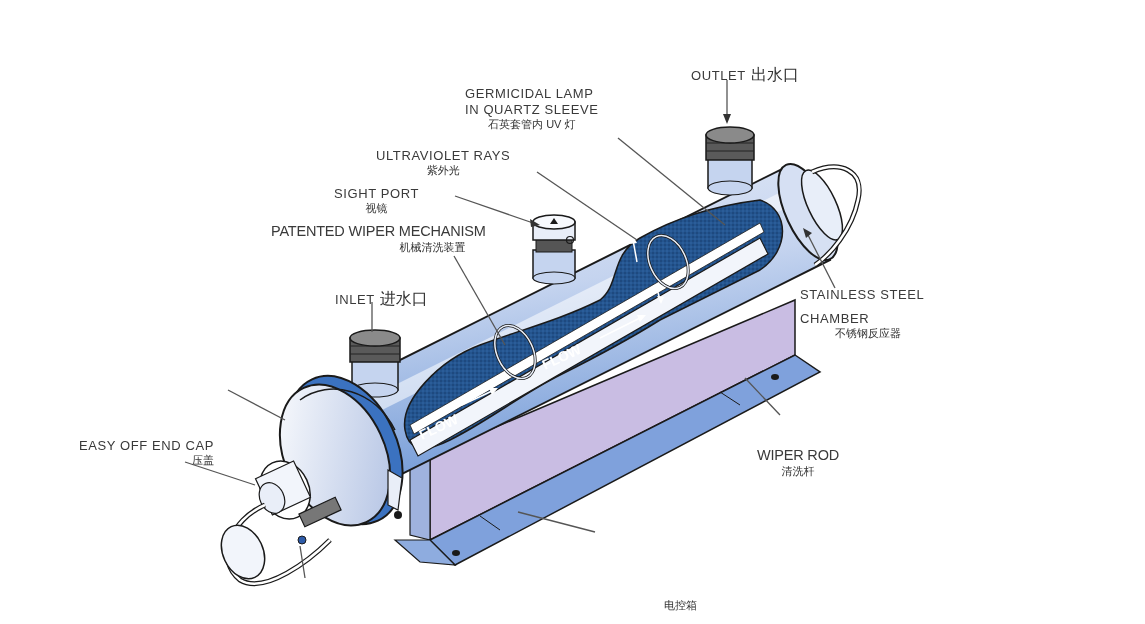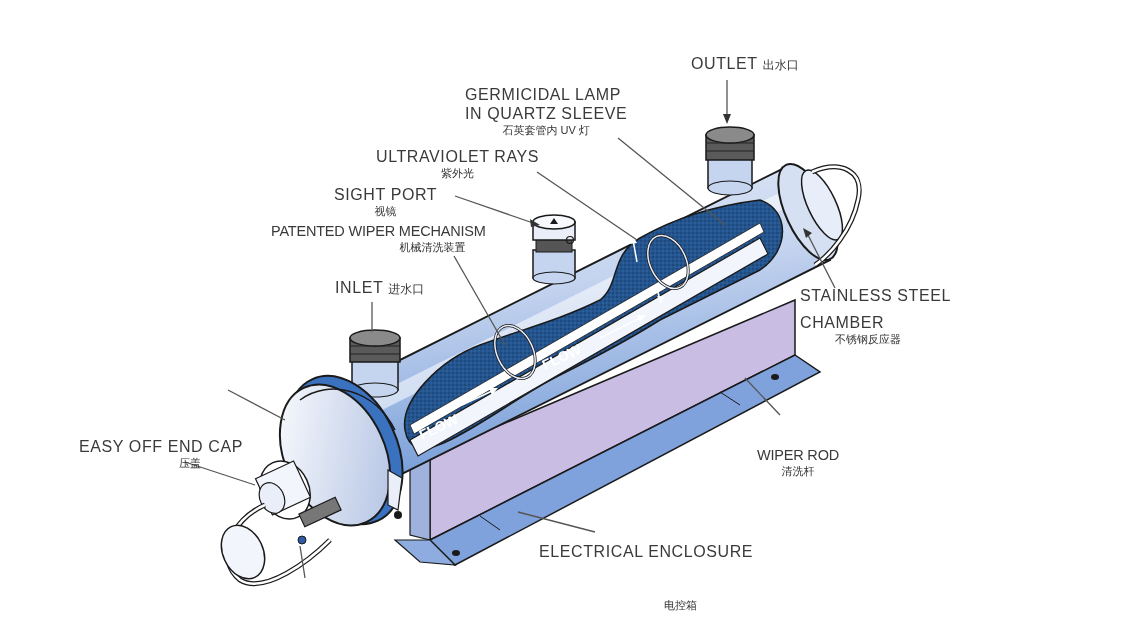--- a/index.html
+++ b/index.html
@@ -1,24 +1,24 @@
 <!DOCTYPE html>
 <html><head>
   <meta charset="utf-8">
   <style>
     html, body { margin:0; padding:0; background:#ffffff; }
     body { width:1145px; height:624px; position:relative; overflow:hidden;
            font-family:"Liberation Sans", "DejaVu Sans", sans-serif; color:#333; }
     #stage { position:absolute; left:0; top:0; width:1145px; height:624px; }
     .lbl { position:absolute; white-space:nowrap; line-height:1; }
-    .en { font-size:16px; letter-spacing:0.6px; color:#3a3a3a; }
+    .en { font-size:13px; letter-spacing:0.6px; color:#3a3a3a; }
     .en.narrow { font-size:14.5px; letter-spacing:-0.2px; }
     .zh { font-size:11px; color:#333; margin-top:3px; }
     .block { text-align:center; }
-    .inline .zh { font-size:12px; margin-left:5px; display:inline-block; margin-top:0;text-align:right; }
+    .inline .zh { font-size:16px; margin-left:5px; display:inline-block; margin-top:11px;text-align:right; }
     svg { position:absolute; left:0; top:0; }
   </style>
 </head>
 <body>
 
 <div id="stage">
 
   <svg width="1145" height="624" viewBox="0 0 1145 624">
     <defs>
       <pattern id="dots" width="4" height="4" patternUnits="userSpaceOnUse">
@@ -179,31 +179,28 @@
     <div class="zh">视镜</div>
   </div>
 
   <div class="lbl inline" style="left:335px; top:280px;">
     <span class="en">INLET</span><span class="zh">进水口</span>
   </div>
 
 
   <div class="lbl block" style="left:79px; top:439px;">
     <div class="en">EASY OFF END CAP</div>
-    <div class="zh" style="text-align:center; padding-left:58px;">压盖</div>
+    <div class="zh" style="text-align:right; padding-left:58px;">压盖</div>
   </div>
 
   <div class="lbl block" style="left:282px; top:583px;margin-top:44px;">
     <div class="en">DRAIN</div>
     <div class="zh">排污口</div>
   </div>
 
-  <div class="lbl" style="left:539px; top:544px;">
-    <div class="en">ELECTRICAL ENCLOSURE</div>
-  </div>
   <div class="lbl" style="left:664px; top:597px;text-align:right;">
     <div class="zh">电控箱</div>
   </div>
 
   <div class="lbl block" style="left:757px; top:420px;margin-top:28px;">
     <div class="en narrow">WIPER ROD</div>
     <div class="zh">清洗杆</div>
   </div>
 
   <div class="lbl" style="left:800px; top:288px;">

